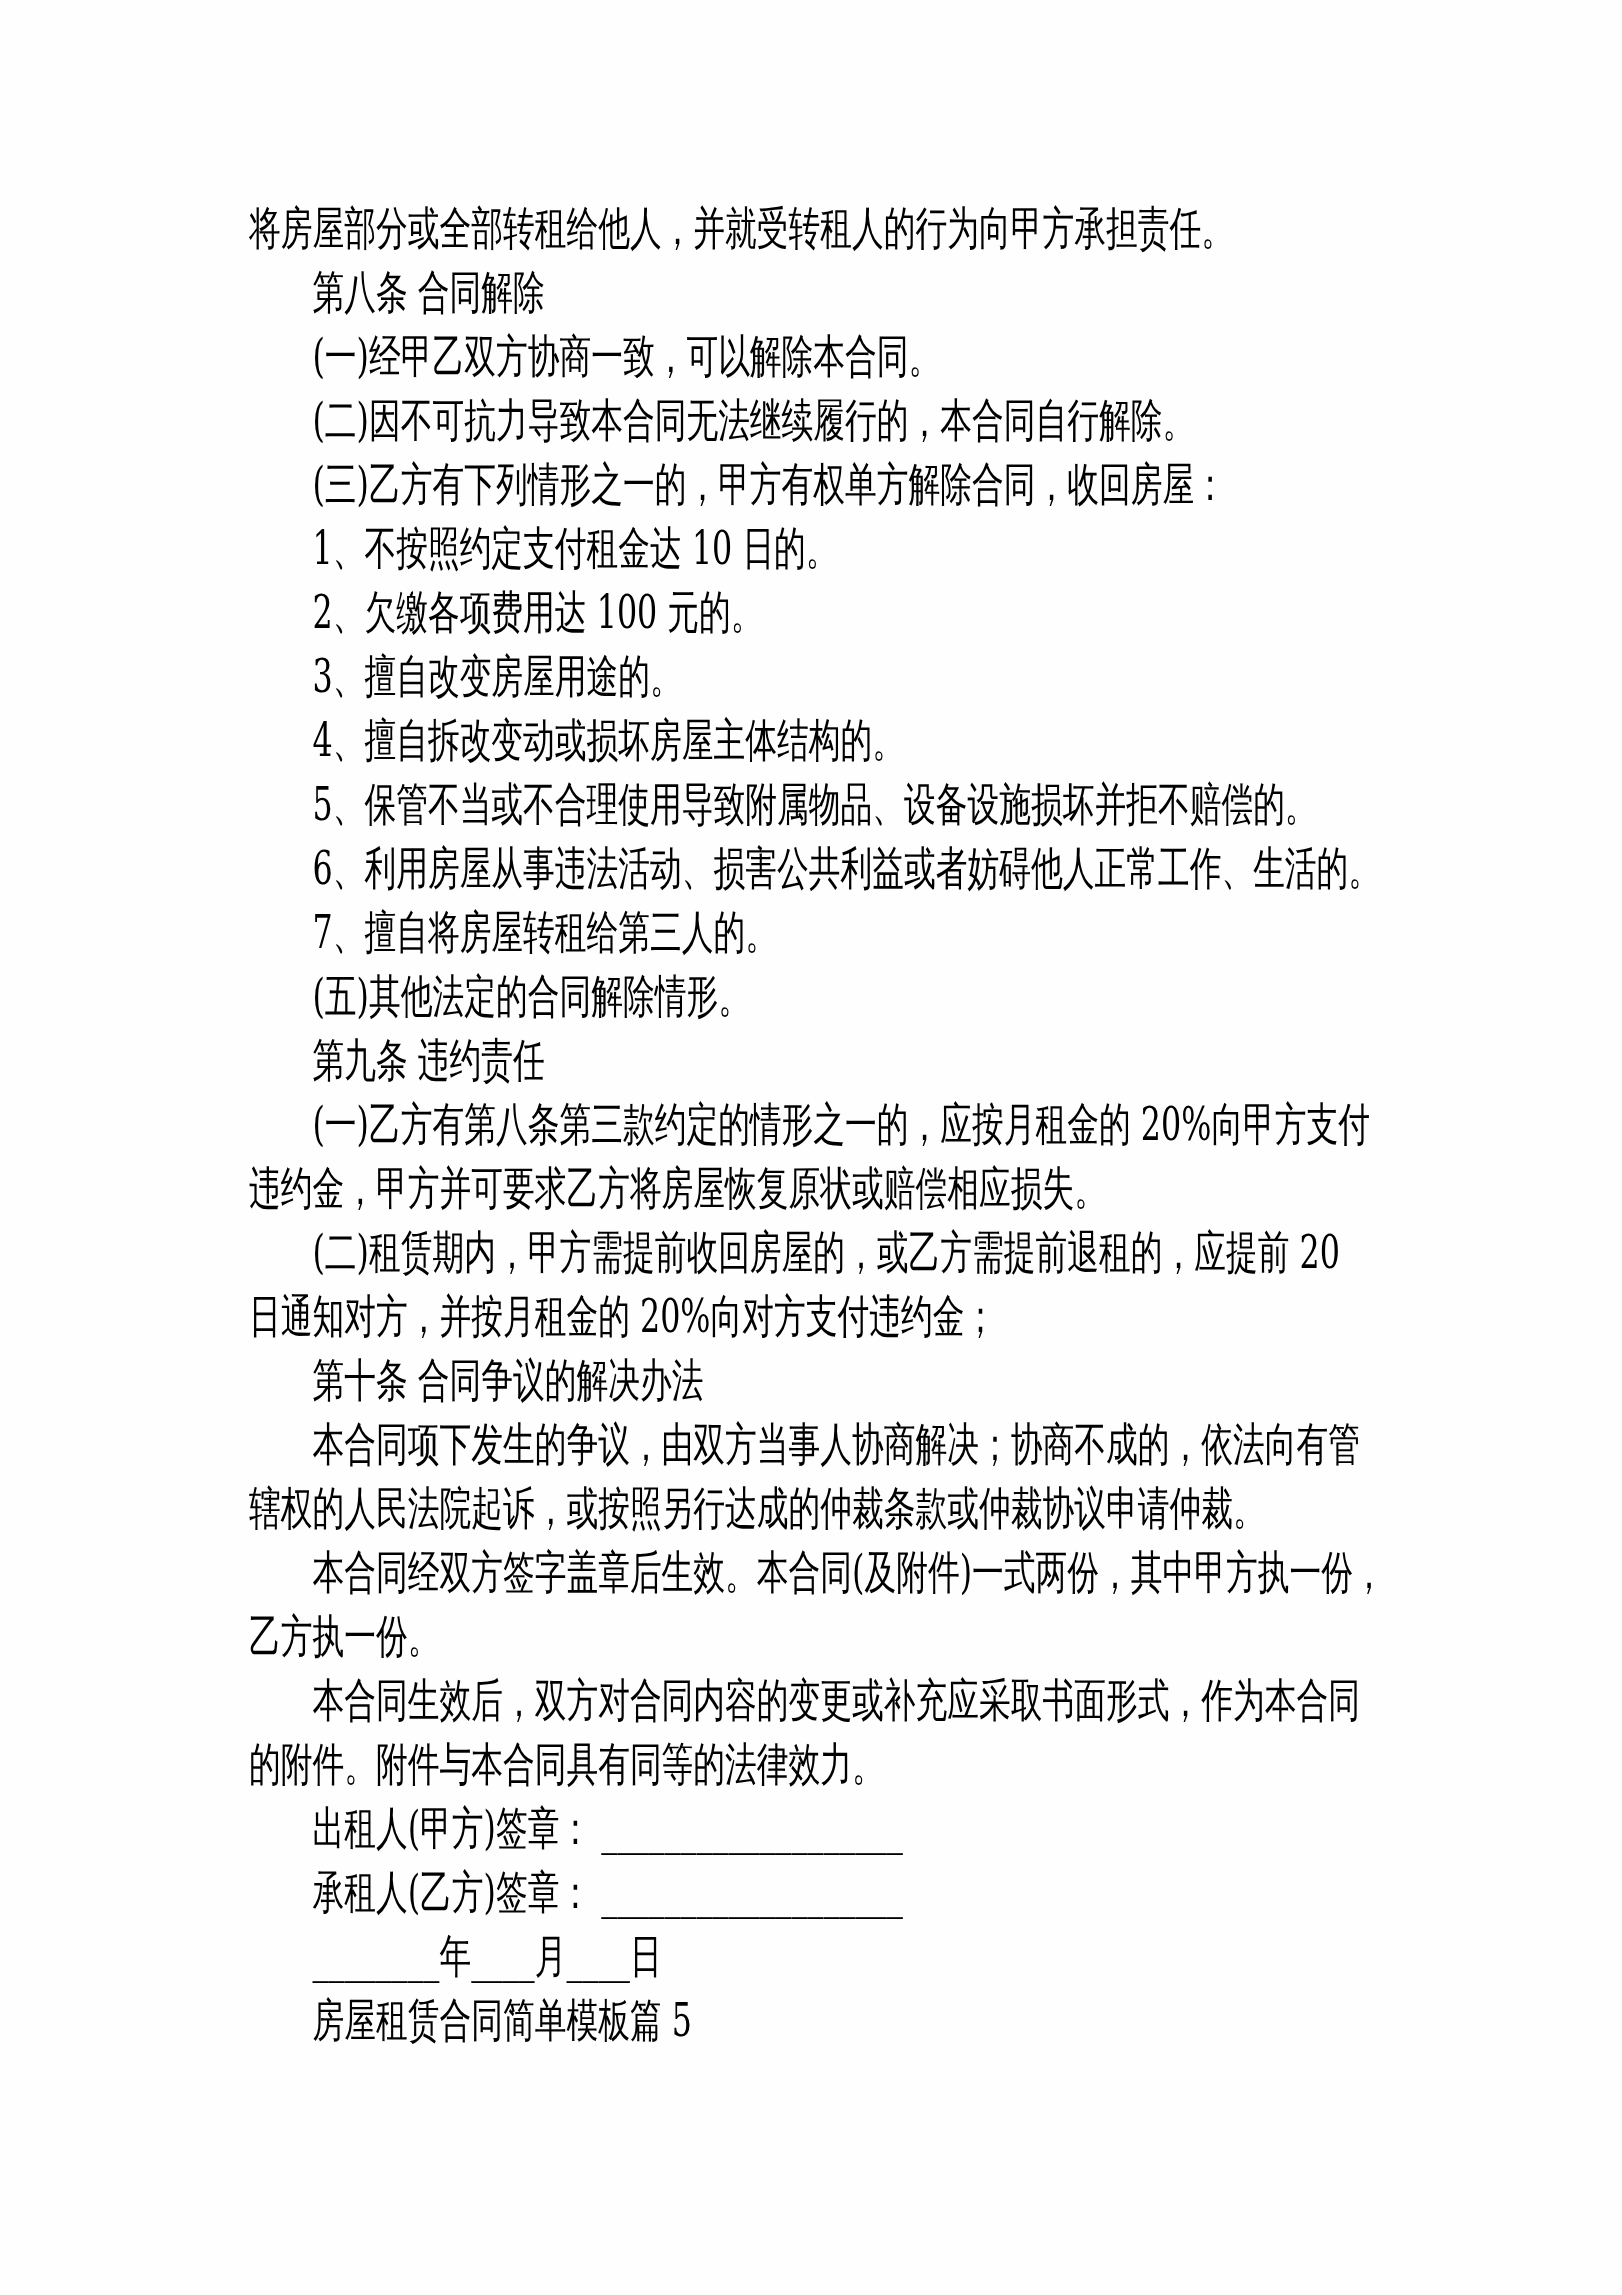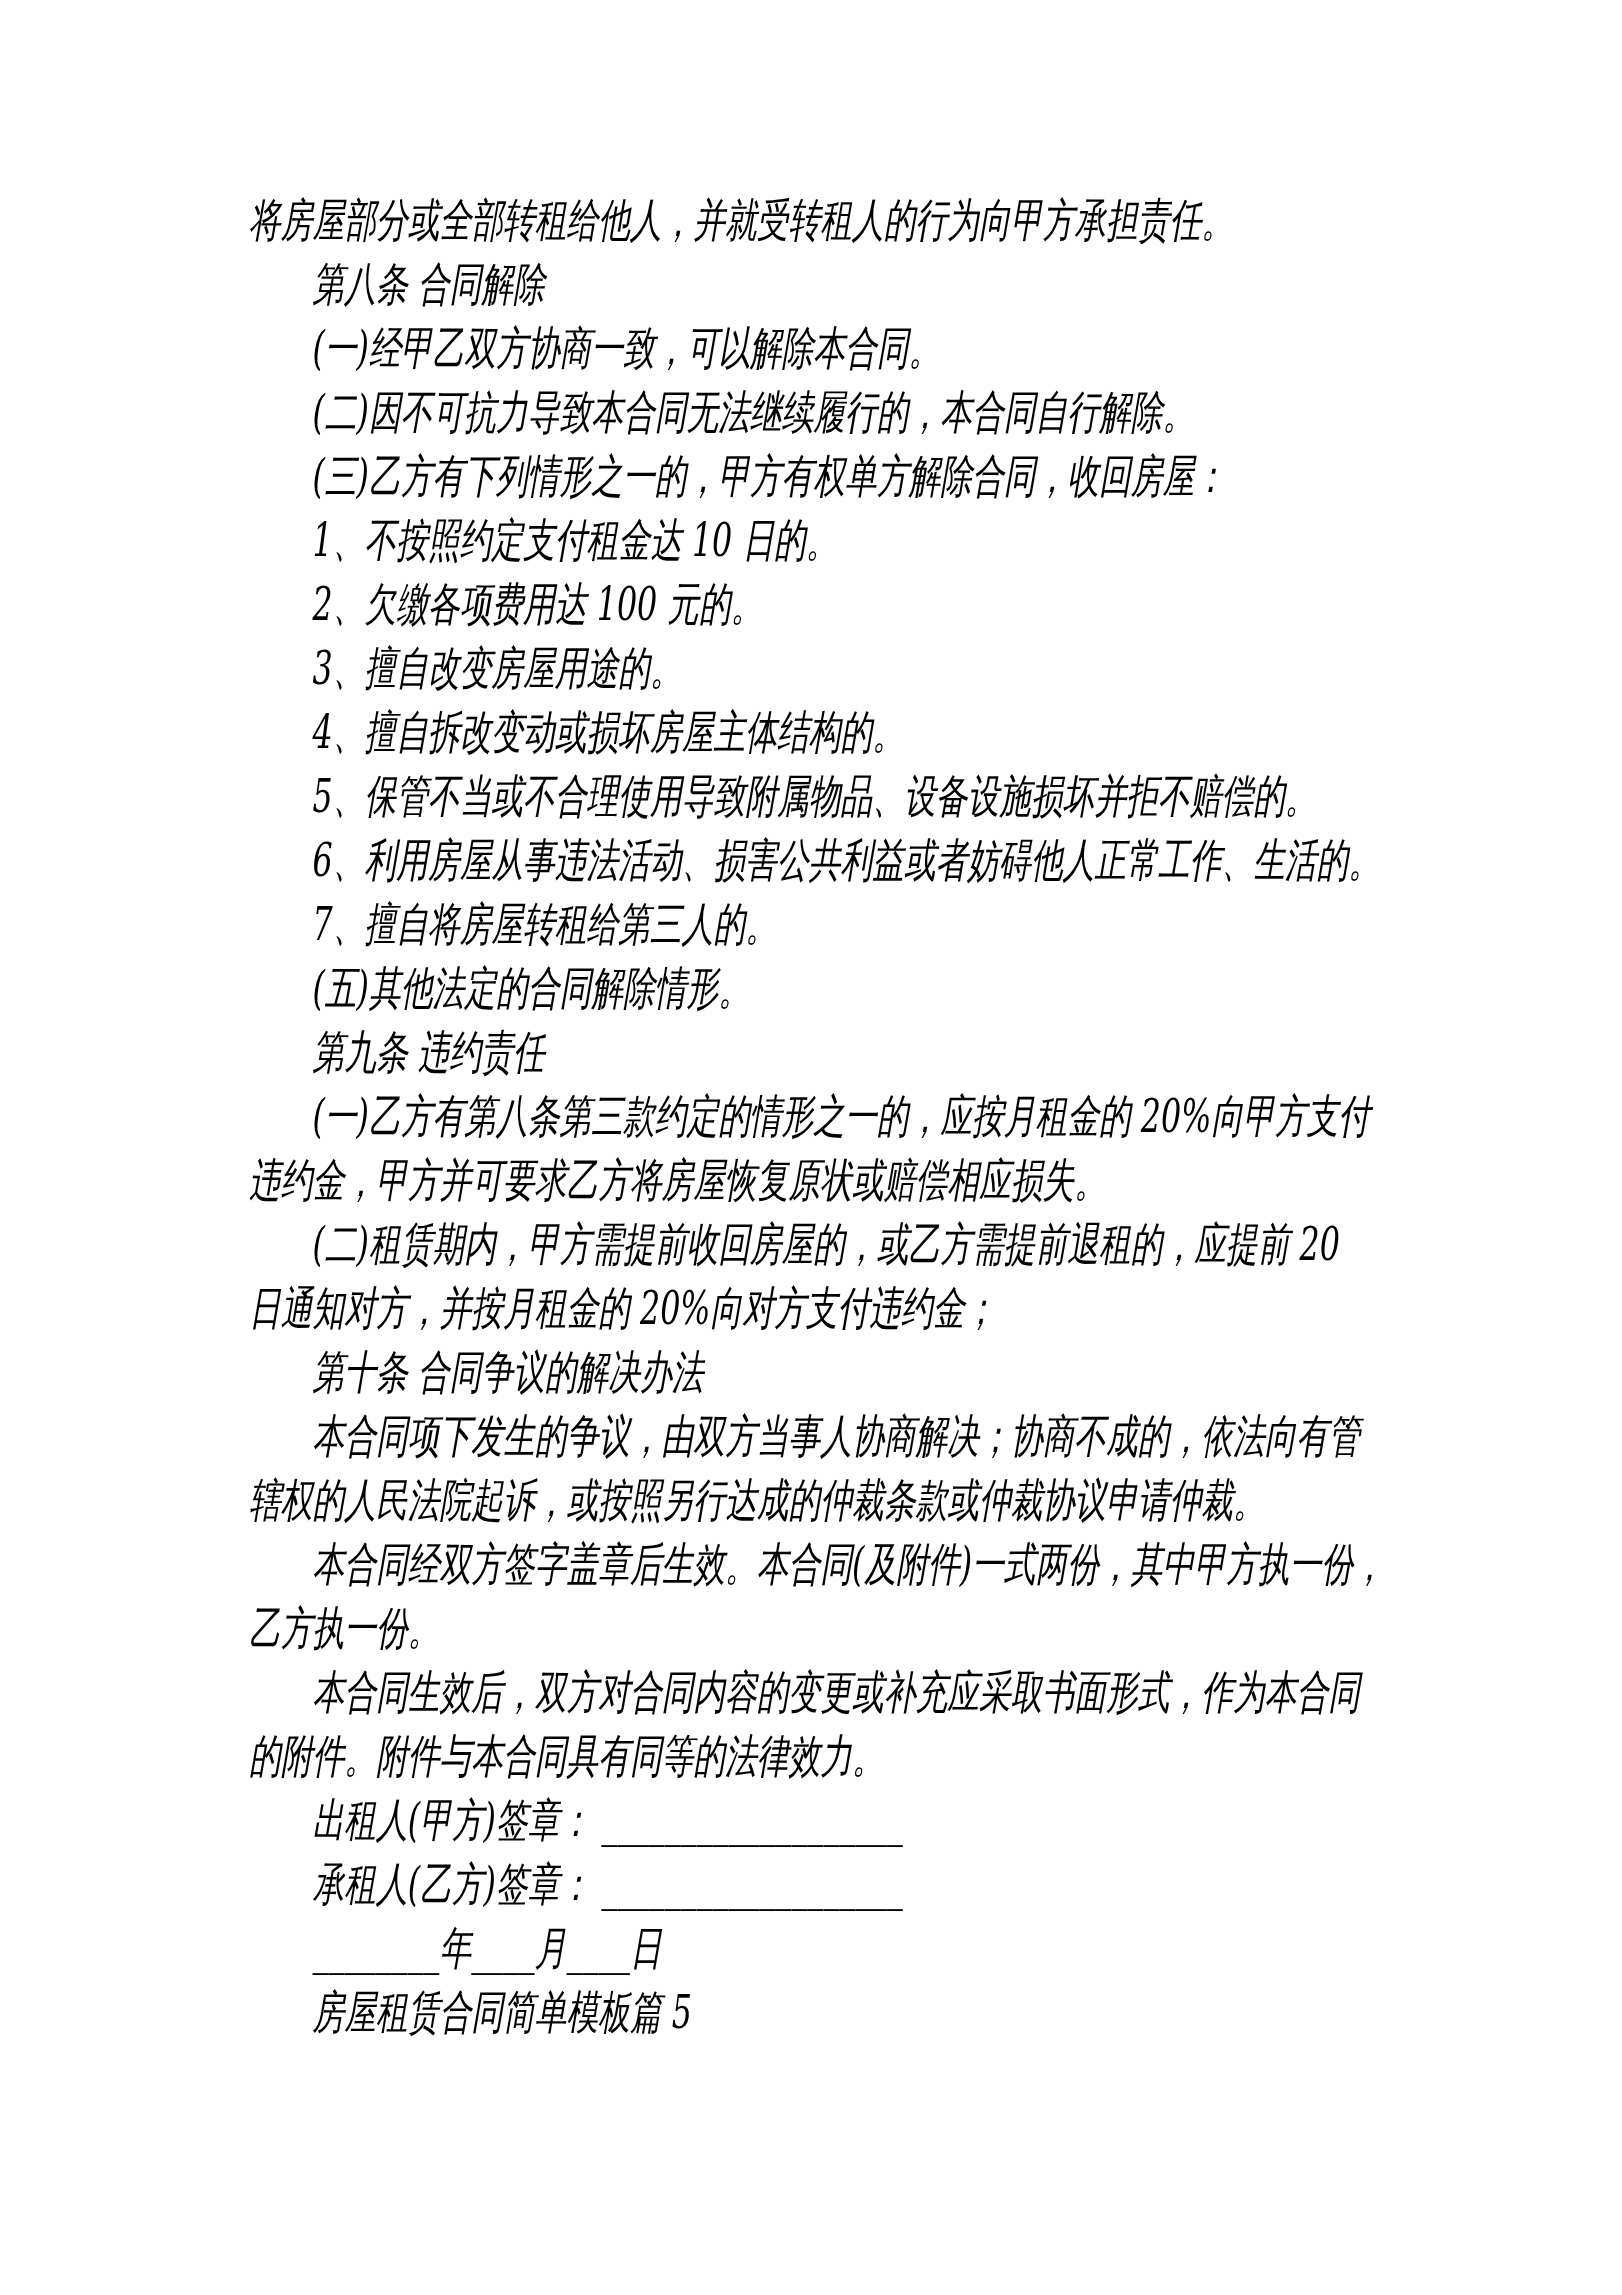--- a/index.html
+++ b/index.html
@@ -11,24 +11,23 @@
     position: relative;
     width: 1623px;
     height: 2295px;
     background: #fefefe;
     overflow: hidden;
     font-family: "DejaVu Serif", "Liberation Serif", serif;
     color: #000000;
   }
   .content {
     position: absolute;
-    top: 188px;
+    top: 196px;
     left: 249px;
     width: 1309px;
-    font-style: italic;
   }
   .line {
     font-size: 46px;
     line-height: 64px;
     height: 64px;
     white-space: pre;
     transform: scaleX(0.69);
     transform-origin: 0 50%;
     overflow: visible;
   }

